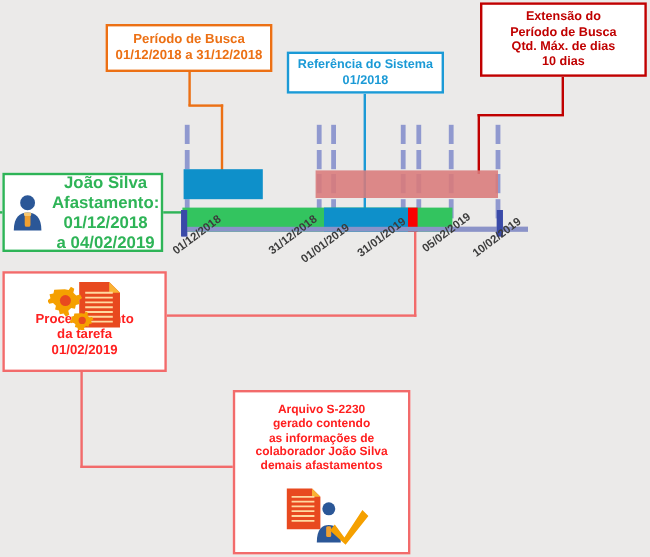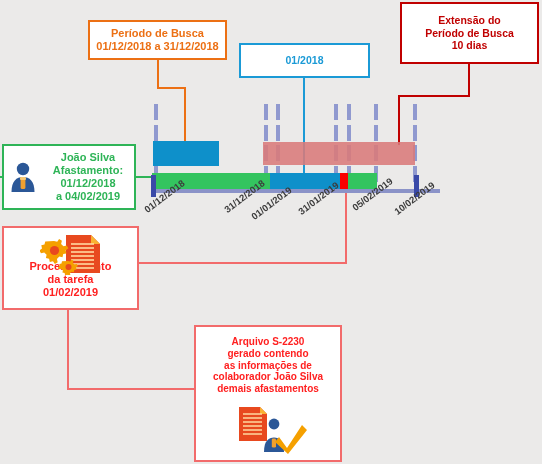--- a/index.html
+++ b/index.html
@@ -34,21 +34,21 @@
   .box-green {border:2px solid #2eb457;color:#2eb457;}
   .box-lred  {border:2px solid #f26b6b;color:#ff2020;}
 
   
   #periodo-busca{left:88px;top:20px;width:139px;height:40px;font-size:11px;}
   
   #referencia-sistema{left:239px;top:43px;width:131px;height:35px;font-size:10.5px;}
   
   #extensao{left:400px;top:2px;width:139px;height:62px;font-size:10.5px;}
   
-  #joao-silva{left:2px;top:144px;width:134px;height:66px;font-size:11px;
+  #joao-silva{left:2px;top:144px;width:134px;height:66px;font-size:14px;
        flex-direction:row;justify-content:flex-start;padding-left:4px;gap:4px;}
   #joao-silva .txtcol{display:flex;flex-direction:column;align-items:center;flex:1;}
   
   #processamento{left:2px;top:226px;width:137px;height:84px;font-size:11px;
        justify-content:flex-end;padding-bottom:9px;}
   
   #arquivo{left:194px;top:325px;width:148px;height:137px;font-size:10px;
        justify-content:flex-start;padding-top:9px;}
   .conn-o{background:#ec7014;}
   .conn-b{background:#1b9ad6;}
@@ -157,26 +157,28 @@
   <div class="datelbl" style="left:296px;top:208px;">31/01/2019</div>
   <div class="datelbl" style="left:350px;top:204px;">05/02/2019</div>
   <div class="datelbl" style="left:392px;top:208px;">10/02/2019</div>
 
   <div class="box box-orange" id="periodo-busca">
     <span class="ln">Período de Busca</span>
     <span class="ln">01/12/2018 a 31/12/2018</span>
   </div>
 
   <div class="box box-blue" id="referencia-sistema">
+    <span class="ln">Referência do Sistema</span>
     <span class="ln">01/2018</span>
   </div>
 
   <div class="box box-red" id="extensao">
     <span class="ln">Extensão do</span>
     <span class="ln">Período de Busca</span>
+    <span class="ln">Qtd. Máx. de dias</span>
     <span class="ln">10 dias</span>
   </div>
 
   <div class="box box-green" id="joao-silva">
     <span class="icon" style="position:relative;width:30px;height:34px;flex:none;">
       <svg width="30" height="34" viewBox="0 0 30 34">
         <circle cx="15" cy="9" r="6.2" fill="#2b5797"></circle>
         <path d="M3.5 32 C3.5 21 8.5 17 15 17 C21.5 17 26.5 21 26.5 32 Z" fill="#2b5797"></path>
         <rect x="12.6" y="18" width="4.8" height="11" rx="1.6" fill="#f0a030"></rect>
         <rect x="12" y="17" width="6" height="3" rx="1" fill="#f7c873"></rect>

